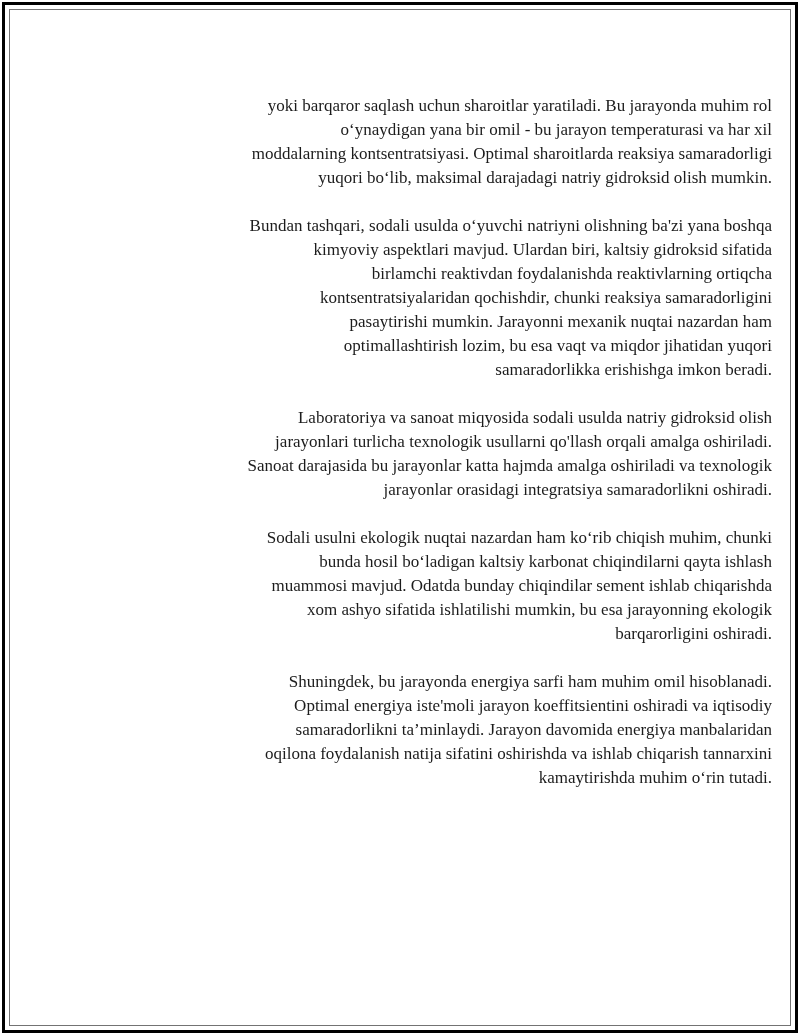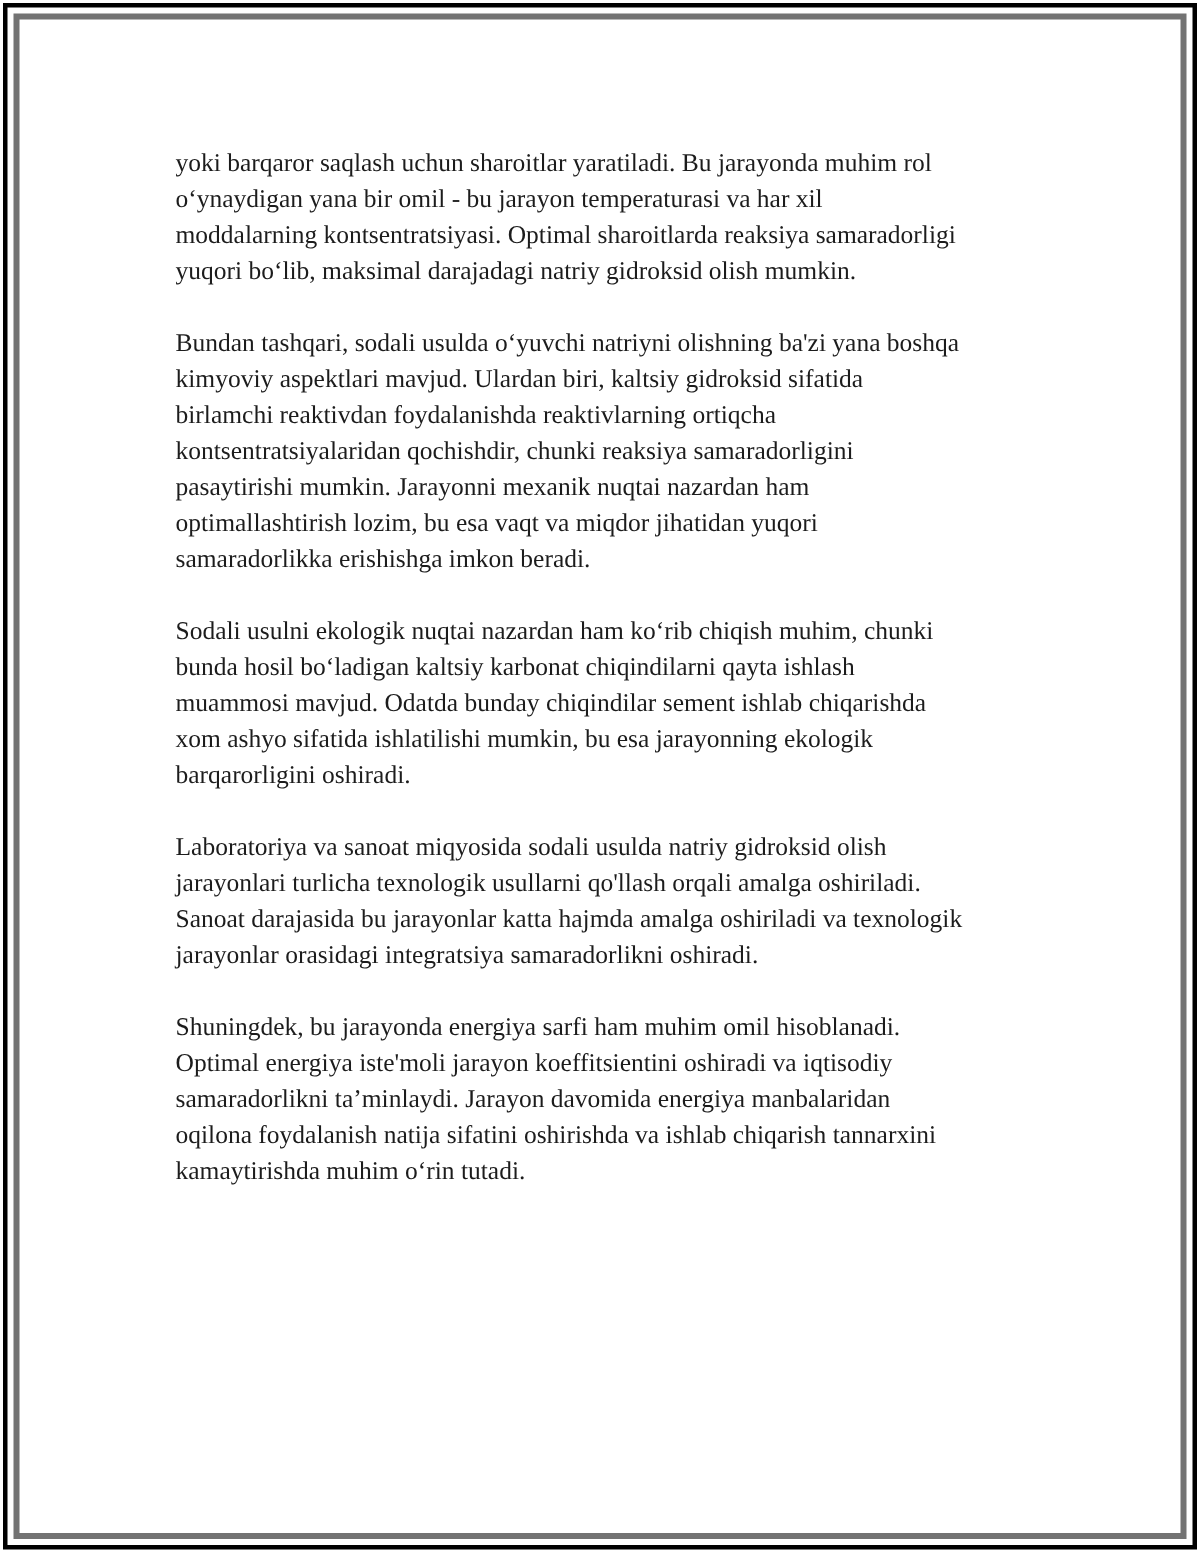--- a/index.html
+++ b/index.html
@@ -15,21 +15,22 @@
     overflow: hidden;
   }
   .frame-outer {
     position: absolute;
     top: 2px; left: 2px; right: 2px; bottom: 2px;
     border: 3px solid #000000;
   }
   .frame-inner {
     position: absolute;
     top: 4px; left: 4px; right: 4px; bottom: 4px;
-    border: 4px solid #737373;
+    border: 1px solid #737373;
+    text-align: right;
   }
   .doc-content {
     position: absolute;
     top: 0; left: 0; right: 0; bottom: 0;
     box-sizing: border-box;
     padding: 84px 18px 0 104px;
     color: #1c1c1c;
     font-size: 17px;
     line-height: 24px;
   }
@@ -48,29 +49,29 @@
 oʻynaydigan yana bir omil - bu jarayon temperaturasi va har xil
 moddalarning kontsentratsiyasi. Optimal sharoitlarda reaksiya samaradorligi
 yuqori boʻlib, maksimal darajadagi natriy gidroksid olish mumkin.</p>
       <p>Bundan tashqari, sodali usulda oʻyuvchi natriyni olishning ba'zi yana boshqa
 kimyoviy aspektlari mavjud. Ulardan biri, kaltsiy gidroksid sifatida
 birlamchi reaktivdan foydalanishda reaktivlarning ortiqcha
 kontsentratsiyalaridan qochishdir, chunki reaksiya samaradorligini
 pasaytirishi mumkin. Jarayonni mexanik nuqtai nazardan ham
 optimallashtirish lozim, bu esa vaqt va miqdor jihatidan yuqori
 samaradorlikka erishishga imkon beradi.</p>
+      <p>Laboratoriya va sanoat miqyosida sodali usulda natriy gidroksid olish
+jarayonlari turlicha texnologik usullarni qo'llash orqali amalga oshiriladi.
+Sanoat darajasida bu jarayonlar katta hajmda amalga oshiriladi va texnologik
+jarayonlar orasidagi integratsiya samaradorlikni oshiradi.</p>
       <p>Sodali usulni ekologik nuqtai nazardan ham koʻrib chiqish muhim, chunki
 bunda hosil boʻladigan kaltsiy karbonat chiqindilarni qayta ishlash
 muammosi mavjud. Odatda bunday chiqindilar sement ishlab chiqarishda
 xom ashyo sifatida ishlatilishi mumkin, bu esa jarayonning ekologik
 barqarorligini oshiradi.</p>
-      <p>Laboratoriya va sanoat miqyosida sodali usulda natriy gidroksid olish
-jarayonlari turlicha texnologik usullarni qo'llash orqali amalga oshiriladi.
-Sanoat darajasida bu jarayonlar katta hajmda amalga oshiriladi va texnologik
-jarayonlar orasidagi integratsiya samaradorlikni oshiradi.</p>
       <p>Shuningdek, bu jarayonda energiya sarfi ham muhim omil hisoblanadi.
 Optimal energiya iste'moli jarayon koeffitsientini oshiradi va iqtisodiy
 samaradorlikni ta’minlaydi. Jarayon davomida energiya manbalaridan
 oqilona foydalanish natija sifatini oshirishda va ishlab chiqarish tannarxini
 kamaytirishda muhim oʻrin tutadi.</p>
     </div>
   </div>
 </div>
 
 </body></html>

